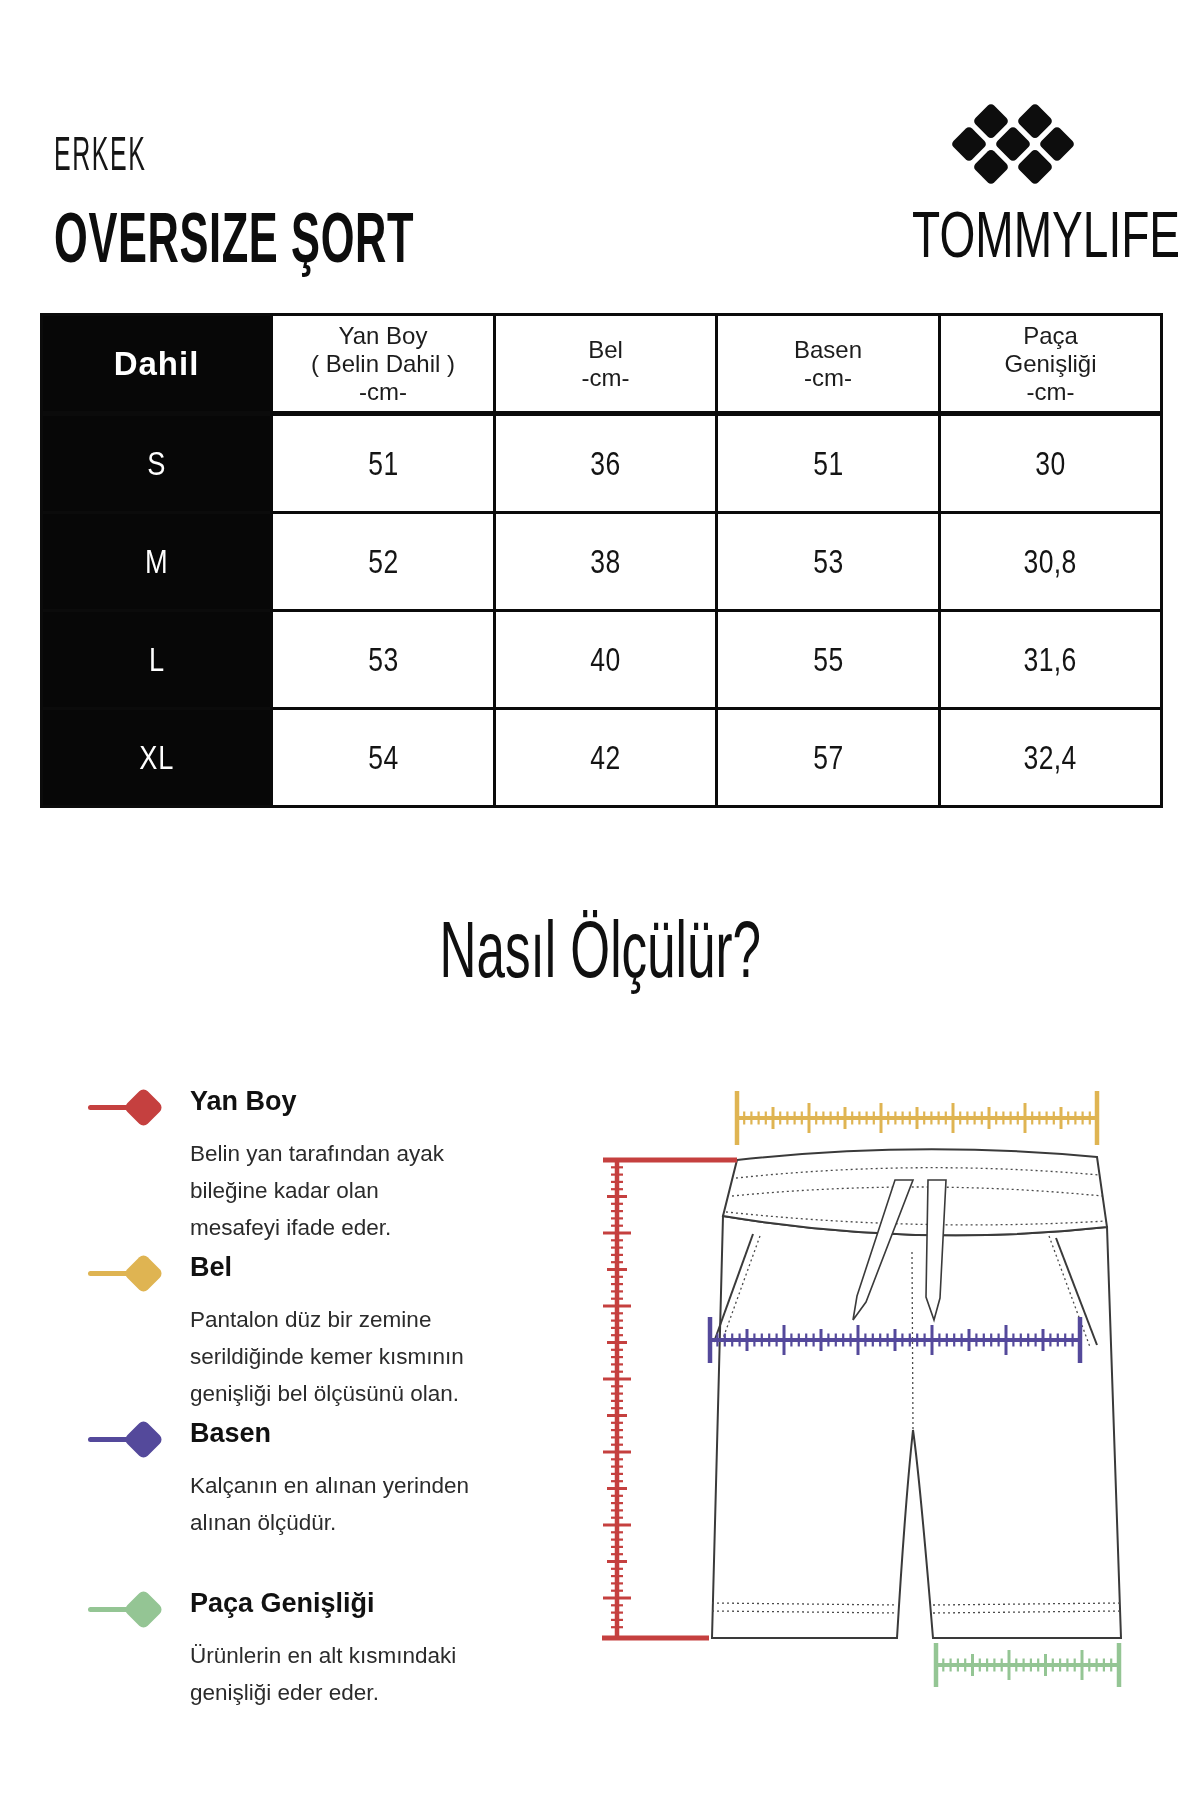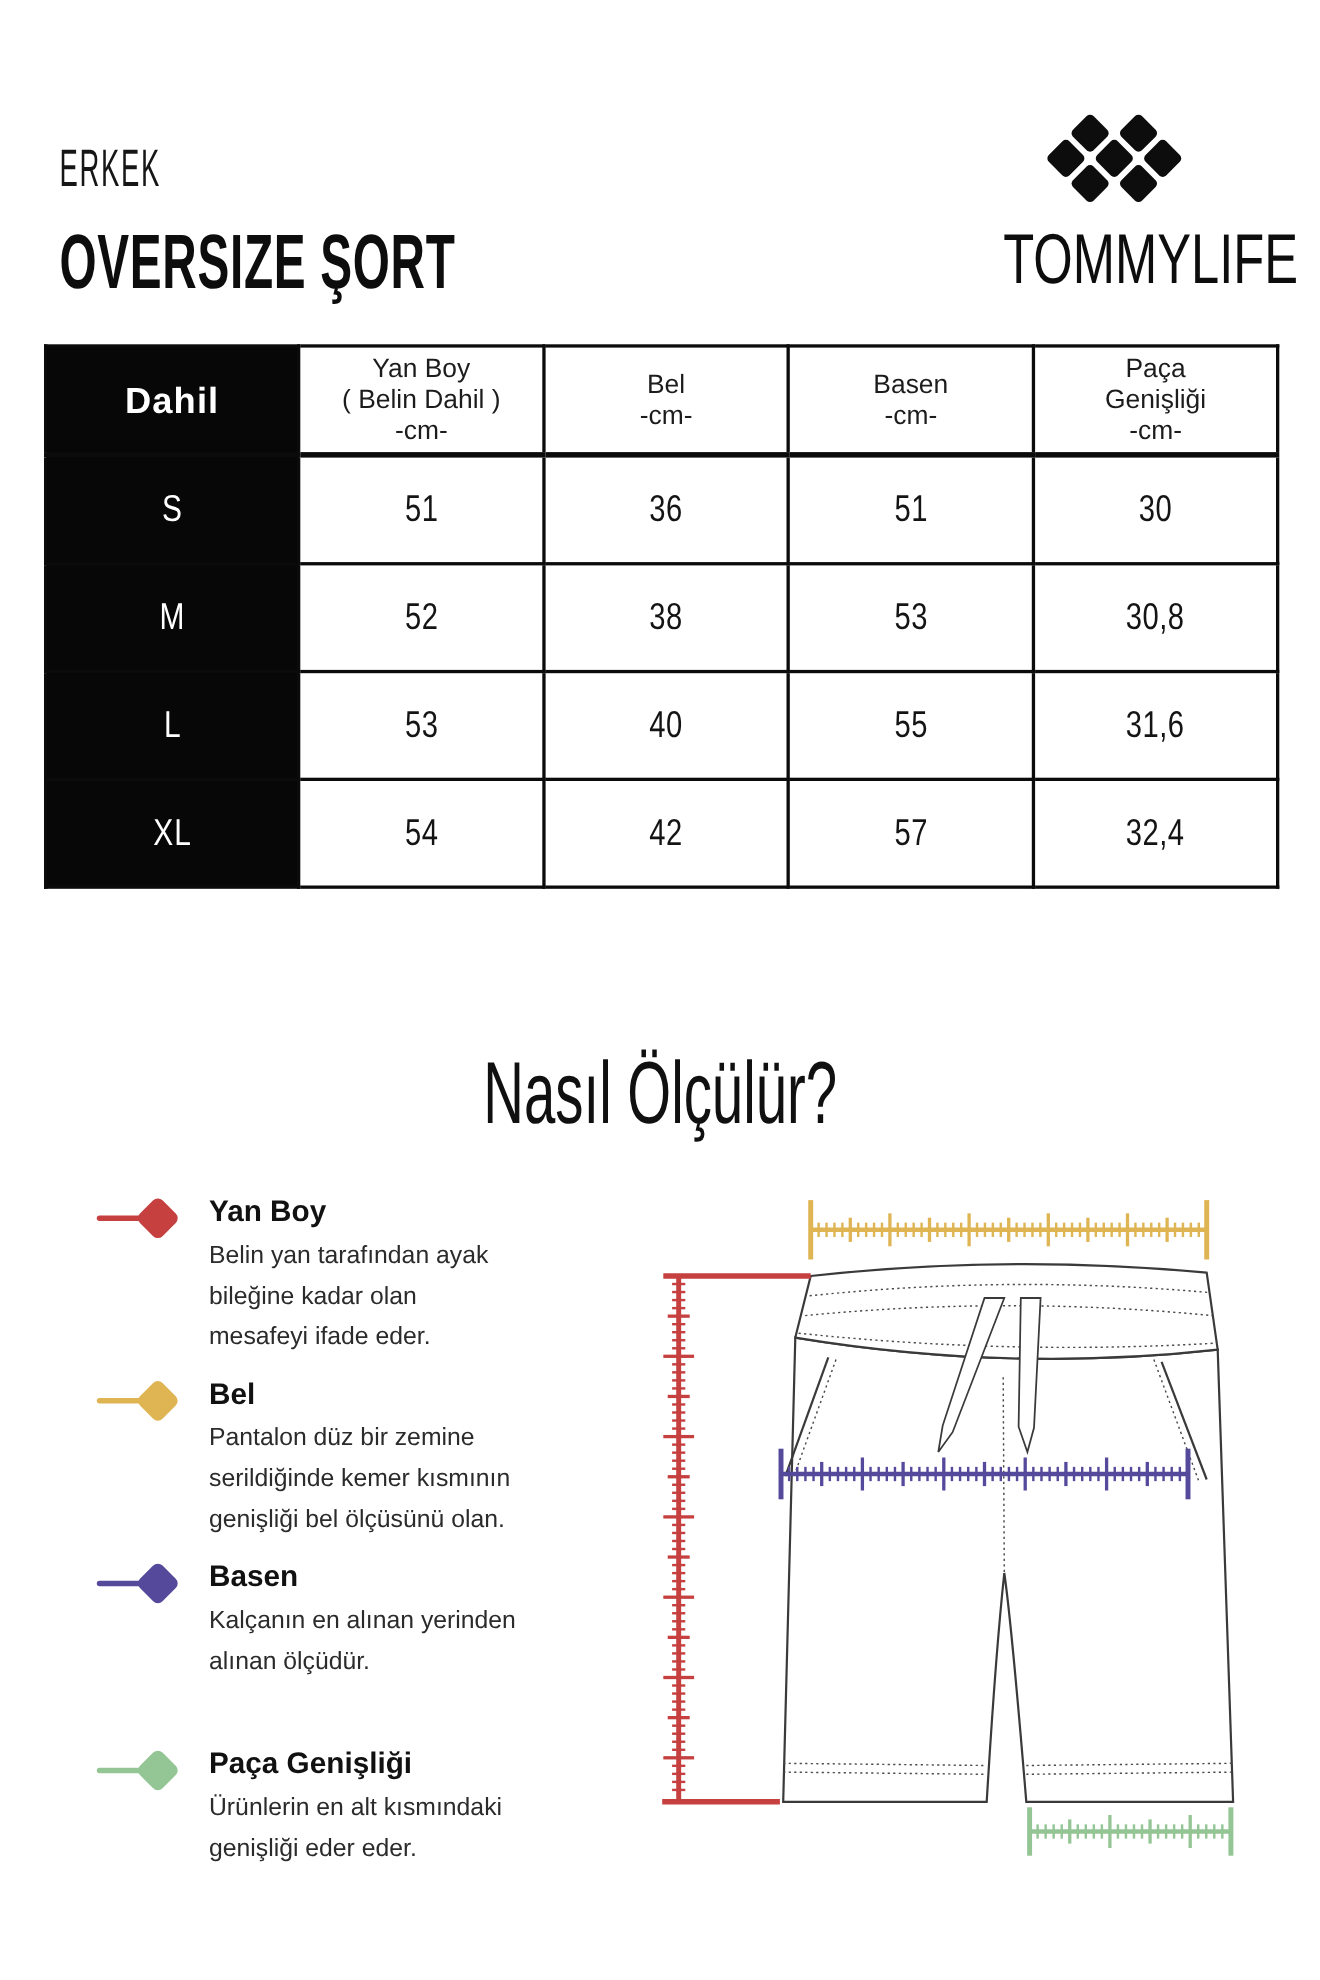--- a/index.html
+++ b/index.html
@@ -26,30 +26,30 @@
   #size-table thead th{height:95px;border-bottom-width:5px;}
   #size-table tbody td{height:95px;}
   .col-black{background:#070707;color:#ffffff;border-color:#070707 #0b0b0b;}
   .th-label,.th-sub,.th-unit{font-size:24px;line-height:28px;color:#1c1c1c;font-weight:400;}
   .th-wrap{max-width:128px;margin:0 auto;white-space:normal;}
   .beden-label{font-size:33px;color:#ffffff;letter-spacing:1px;}
   .num{display:inline-block;transform:scaleX(.78);font-size:34px;font-weight:400;letter-spacing:.5px;color:#141414;}
   .size-letter{display:inline-block;transform:scaleX(.8);font-size:34px;font-weight:400;color:#ffffff;letter-spacing:1px;}
 
   
-  #howto-title{position:absolute;top:948px;left:0;width:1200px;text-align:center;font-size:80px;font-weight:400;color:#101010;}
+  #howto-title{position:absolute;top:904px;left:0;width:1200px;text-align:center;font-size:80px;font-weight:400;color:#101010;}
   #howto-title .cond-c{transform:scaleX(.64);}
 
   .legend-item{position:absolute;left:86px;width:430px;}
   .legend-marker{position:absolute;left:0;top:2px;width:78px;height:42px;}
   .marker-line{position:absolute;left:2px;top:17px;width:50px;height:5px;border-radius:3px;}
   .marker-diamond{position:absolute;left:43px;top:5px;width:29px;height:29px;border-radius:6px;transform:rotate(45deg);}
   .legend-text{margin-left:104px;}
   .legend-title{font-size:27px;font-weight:700;color:#111111;}
-  .legend-desc{font-size:22.5px;line-height:37px;color:#2b2b2b;margin-top:5px;width:312px;}
+  .legend-desc{font-size:22.5px;line-height:37px;color:#2b2b2b;margin-top:18px;width:312px;}
   #legend-0 .legend-desc{width:258px;}
 
   #diagram{position:absolute;left:540px;top:1040px;width:660px;height:680px;}
   .sketch{stroke:#3a3a3a;stroke-width:2;fill:none;}
   .sketch-fill{stroke:#3a3a3a;stroke-width:2;fill:#ffffff;}
   .dotted{stroke:#4a4a4a;stroke-width:1.3;fill:none;stroke-dasharray:2 3;}
 </style>
 </head>
 <body>
 

